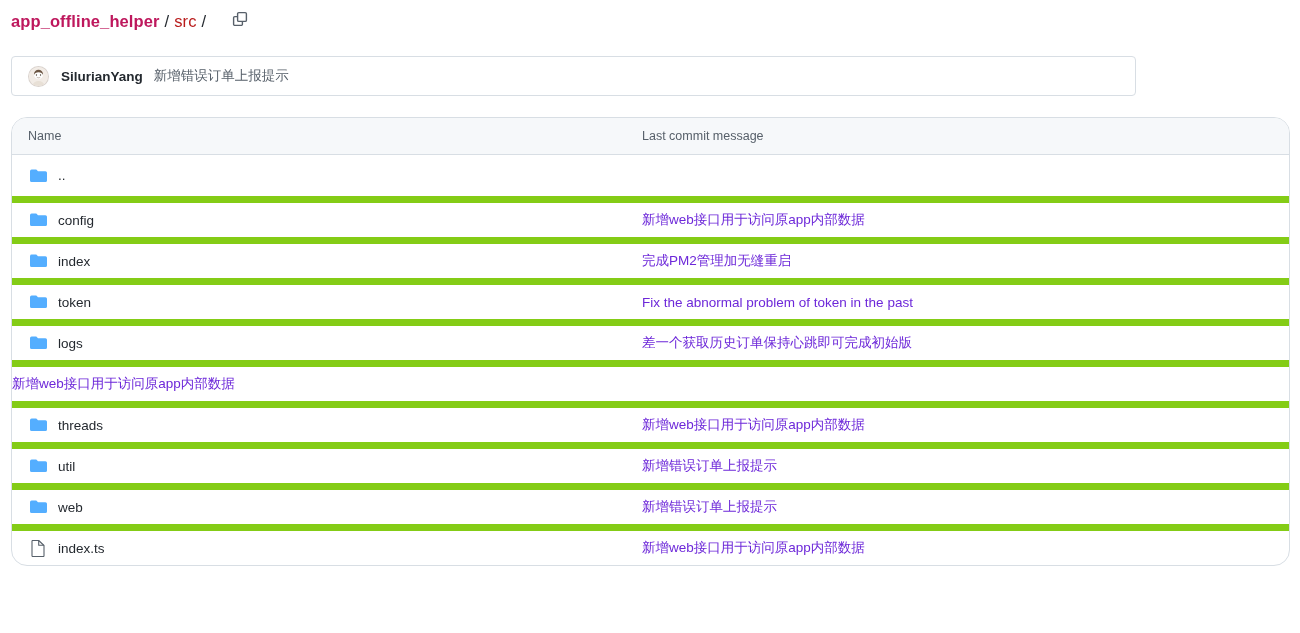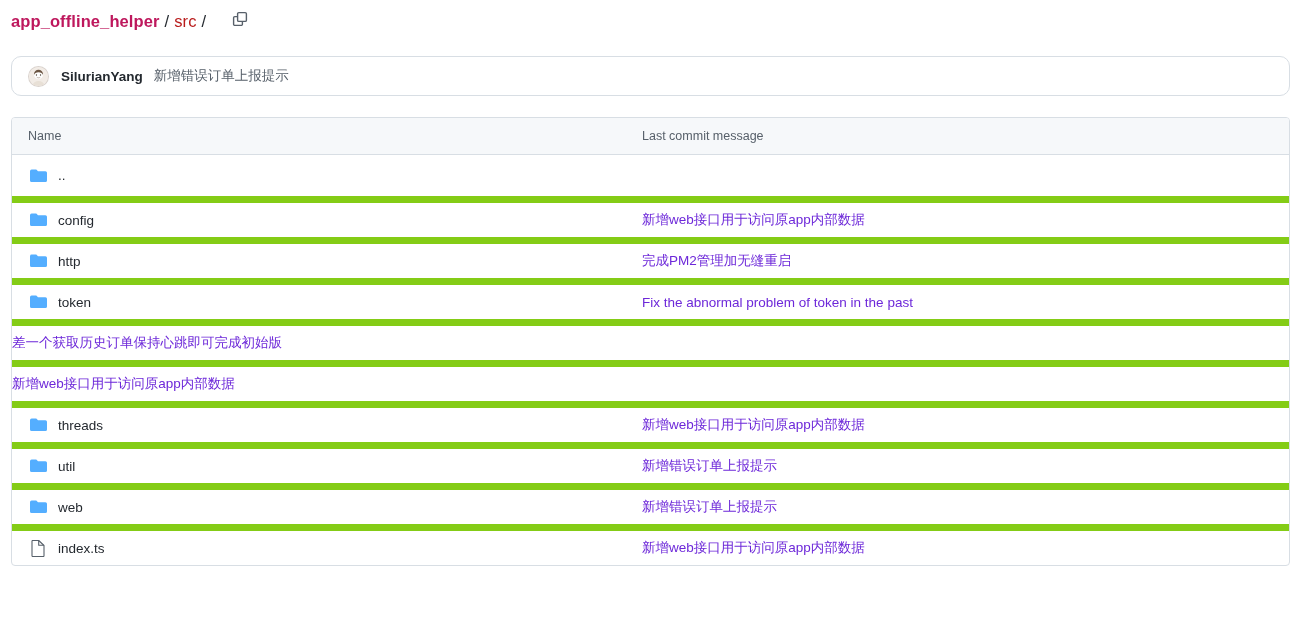--- a/index.html
+++ b/index.html
@@ -44,24 +44,24 @@
     width: 22px; height: 22px;
     display: flex; align-items: center; justify-content: center;
     cursor: pointer;
     border-radius: 4px;
   }
 
   
   .commit-card {
     position: absolute;
     left: 11px; top: 56px;
-    width: 1279px;
+    width: 1125px;
     height: 40px;
     border: 1px solid #d8dee4;
-    border-radius: 10px;
+    border-radius: 4px;
     background: #ffffff;
     display: flex;
     align-items: center;
     padding: 12px 16px;
   }
   .avatar {
     width: 21px; height: 21px;
     border-radius: 50%;
     overflow: hidden;
     flex: 0 0 auto;
@@ -87,21 +87,21 @@
     overflow: hidden;
     text-overflow: ellipsis;
   }
 
   
   .file-card {
     position: absolute;
     left: 11px; top: 117px;
     width: 1279px;
     border: 1px solid #d8dee4;
-    border-radius: 4px;
+    border-radius: 16px;
     background: #ffffff;
     overflow: hidden;
   }
   .file-head {
     height: 37px;
     background: #f6f8fa;
     border-bottom: 1px solid #d8dee4;
     display: flex;
     align-items: center;
     font-size: 12.5px;
@@ -216,36 +216,44 @@
           </div>
           <div class="msg-cell">新增web接口用于访问原app内部数据</div>
         </div>
         <div class="file-row">
           <div class="name-cell">
             <span class="icon-wrap">
               <svg width="17" height="14" viewBox="0 0 17 14">
                 <path d="M0 2.2A1.6 1.6 0 0 1 1.6.6h4.1c.4 0 .8.17 1.08.46L8 2.2h7.4A1.6 1.6 0 0 1 17 3.8v7.6A1.6 1.6 0 0 1 15.4 13H1.6A1.6 1.6 0 0 1 0 11.4z" fill="#54aeff"></path>
               </svg>
             </span>
-            <a class="entry-name">http</a>
+            <a class="entry-name">index</a>
           </div>
           <div class="msg-cell">完成PM2管理加无缝重启</div>
         </div>
         <div class="file-row">
           <div class="name-cell">
             <span class="icon-wrap">
               <svg width="17" height="14" viewBox="0 0 17 14">
                 <path d="M0 2.2A1.6 1.6 0 0 1 1.6.6h4.1c.4 0 .8.17 1.08.46L8 2.2h7.4A1.6 1.6 0 0 1 17 3.8v7.6A1.6 1.6 0 0 1 15.4 13H1.6A1.6 1.6 0 0 1 0 11.4z" fill="#54aeff"></path>
               </svg>
             </span>
             <a class="entry-name">token</a>
           </div>
           <div class="msg-cell">Fix the abnormal problem of token in the past</div>
         </div>
         <div class="file-row">
+          <div class="name-cell">
+            <span class="icon-wrap">
+              <svg width="17" height="14" viewBox="0 0 17 14">
+                <path d="M0 2.2A1.6 1.6 0 0 1 1.6.6h4.1c.4 0 .8.17 1.08.46L8 2.2h7.4A1.6 1.6 0 0 1 17 3.8v7.6A1.6 1.6 0 0 1 15.4 13H1.6A1.6 1.6 0 0 1 0 11.4z" fill="#54aeff"></path>
+              </svg>
+            </span>
+            <a class="entry-name">logs</a>
+          </div>
           <div class="msg-cell">差一个获取历史订单保持心跳即可完成初始版</div>
         </div>
         <div class="file-row">
           <div class="msg-cell">新增web接口用于访问原app内部数据</div>
         </div>
         <div class="file-row">
           <div class="name-cell">
             <span class="icon-wrap">
               <svg width="17" height="14" viewBox="0 0 17 14">
                 <path d="M0 2.2A1.6 1.6 0 0 1 1.6.6h4.1c.4 0 .8.17 1.08.46L8 2.2h7.4A1.6 1.6 0 0 1 17 3.8v7.6A1.6 1.6 0 0 1 15.4 13H1.6A1.6 1.6 0 0 1 0 11.4z" fill="#54aeff"></path>

